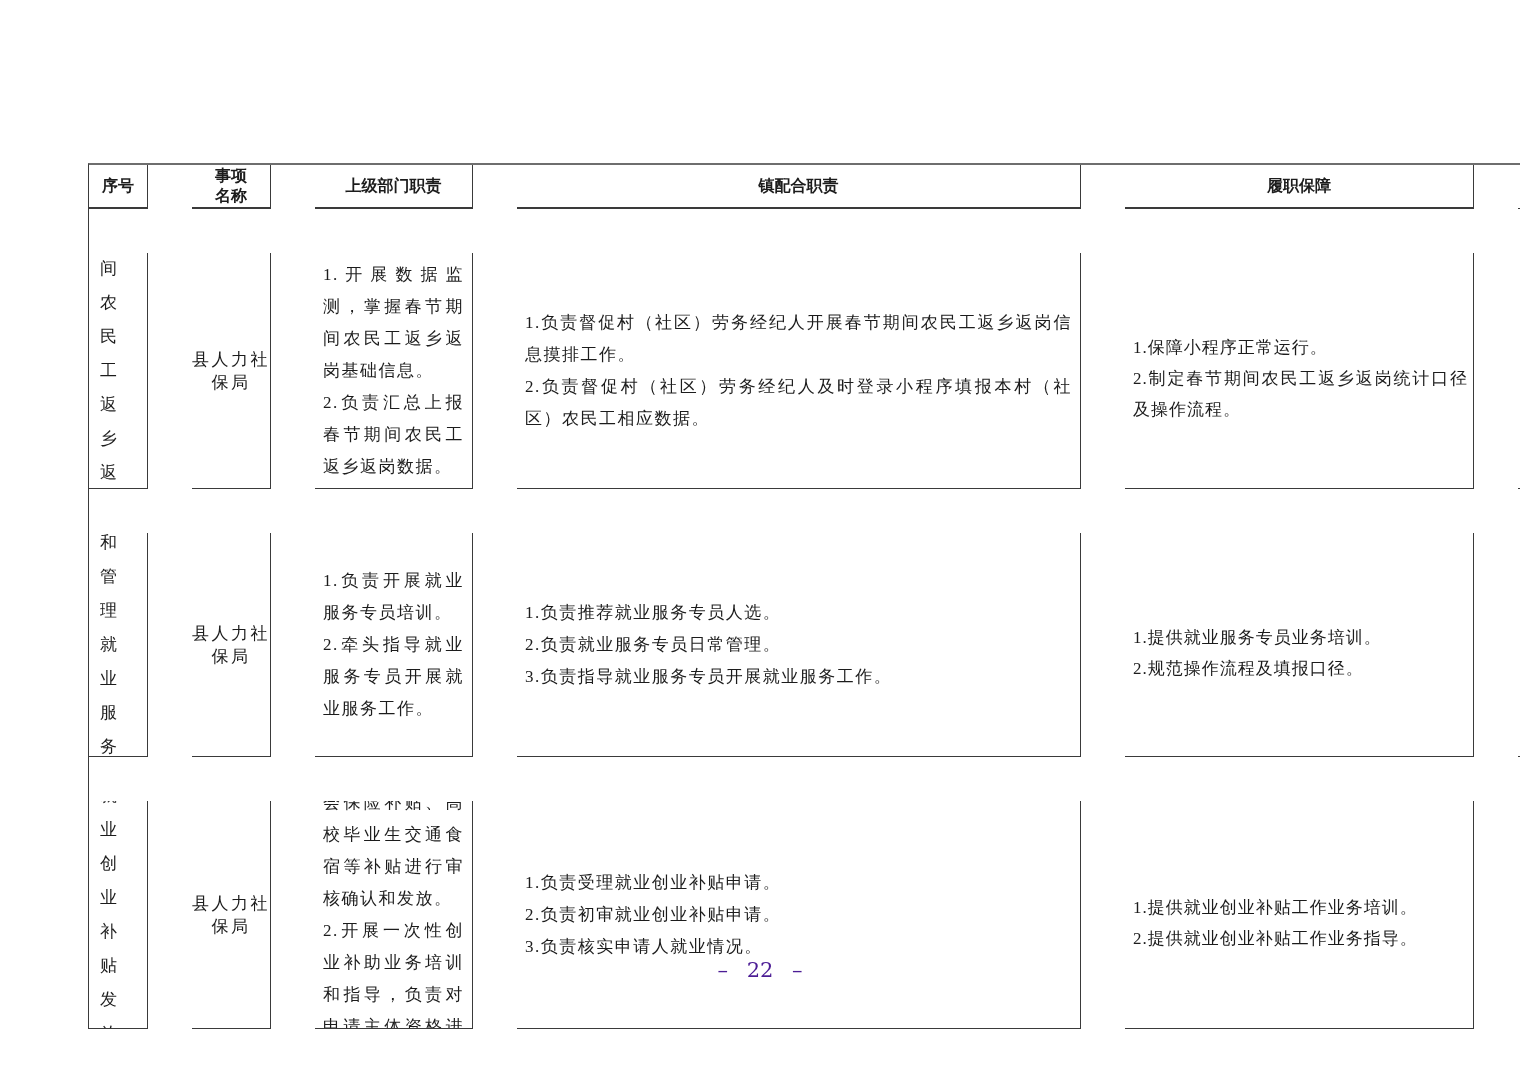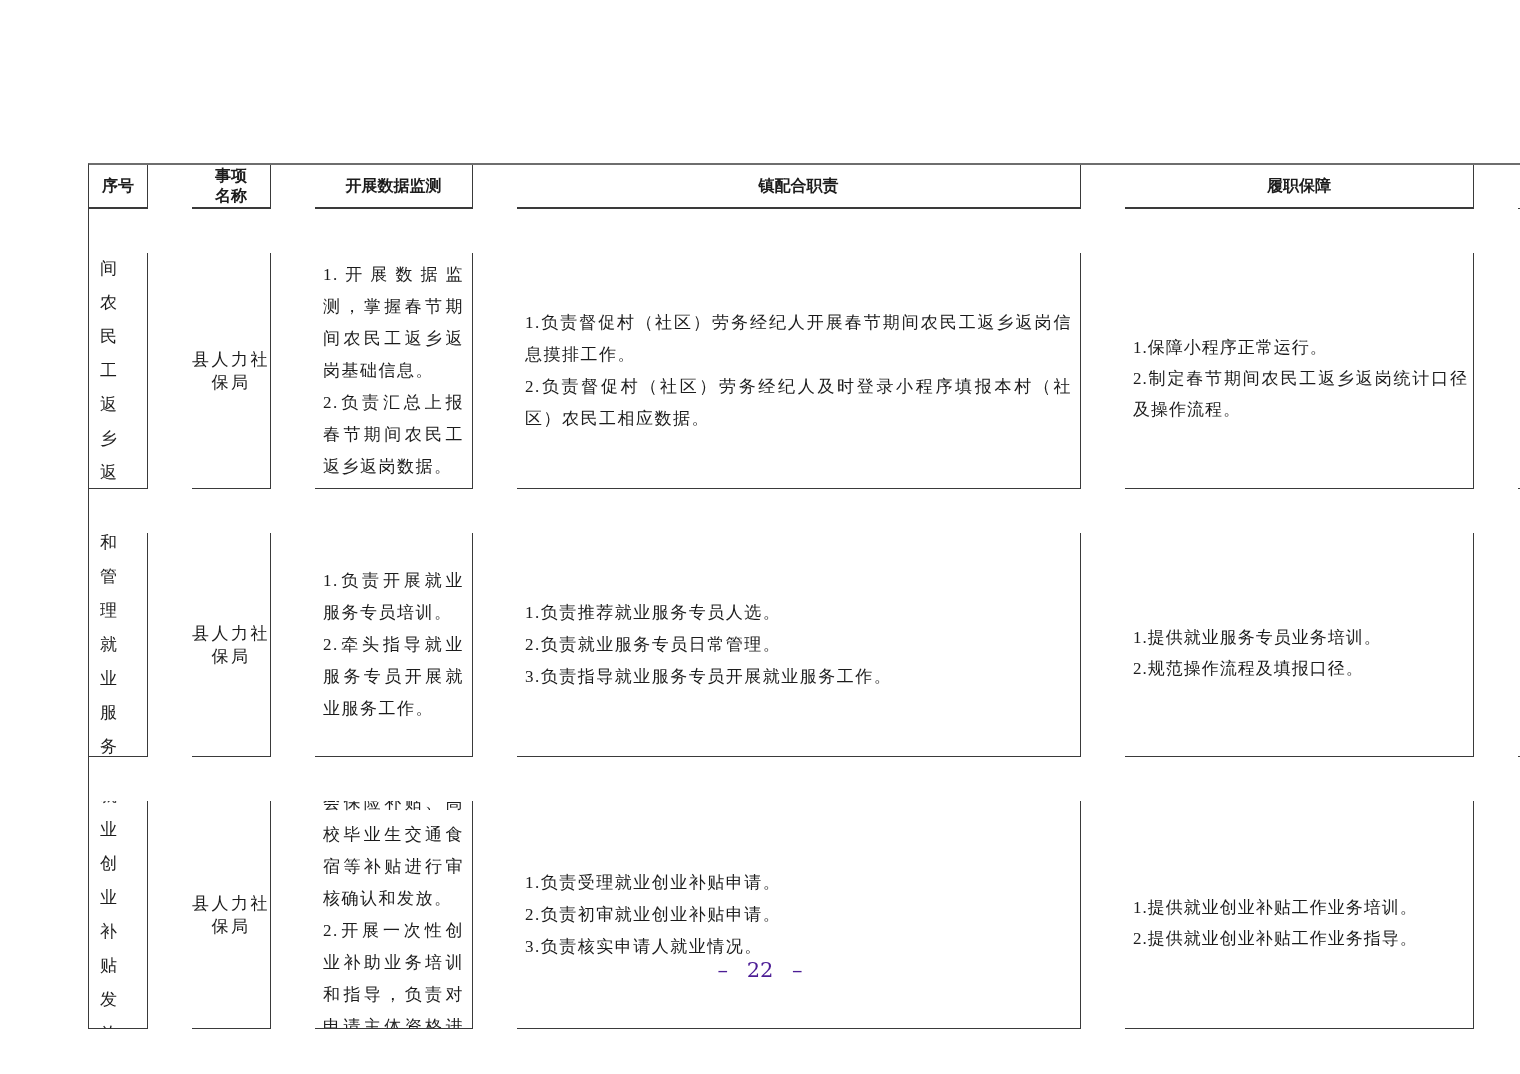--- a/index.html
+++ b/index.html
@@ -101,21 +101,21 @@
   <div class="doc-table">
 
     <div class="cell head">
         <span>序号</span>
       </div>
     <div class="cell head">
         <span>事项
 名称</span>
       </div>
     <div class="cell head">
-        <span>开展数据监测</span>
+        <span>上级部门职责</span>
       </div>
     <div class="cell head">
         <span>镇配合职责</span>
       </div>
     <div class="cell head">
         <span>履职保障</span>
       </div>
 
     <div class="cell num">
         <span>23</span>

